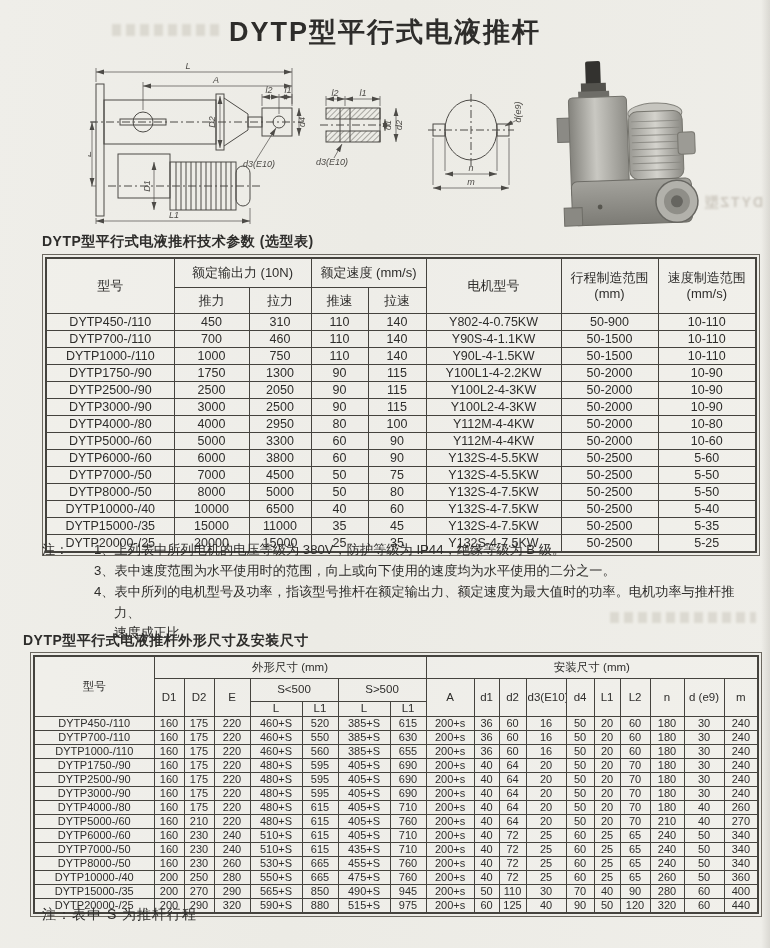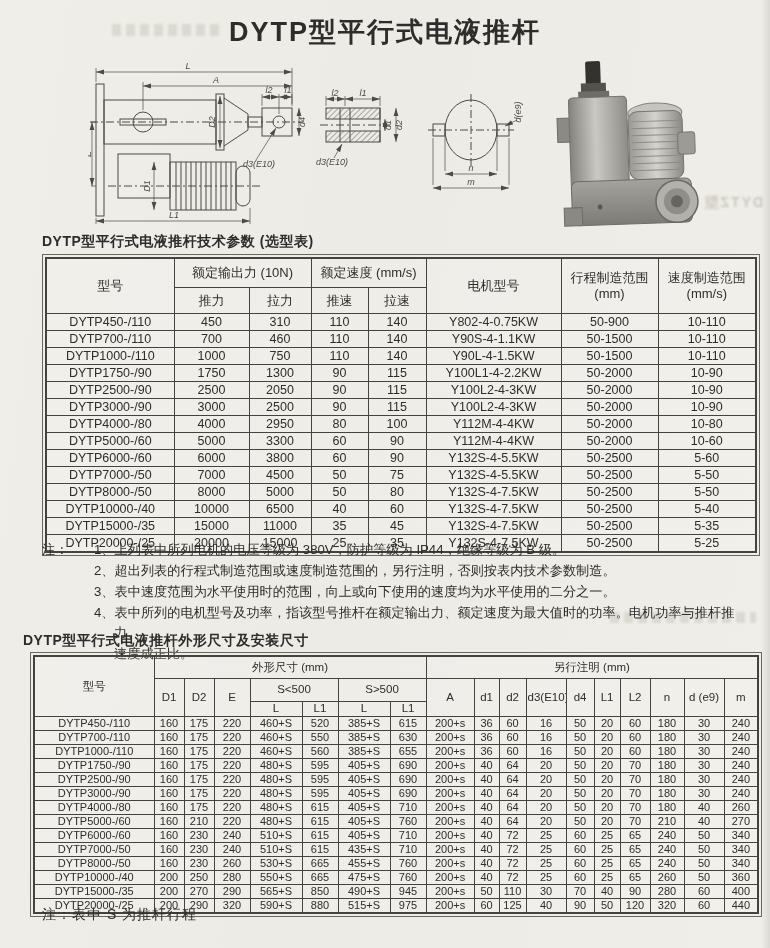--- a/index.html
+++ b/index.html
@@ -360,21 +360,20 @@
           <td>50-2500</td>
           <td>5-25</td>
         </tr>
       </tbody>
   </table>
 
   <div class="notes">
     <div class="prefix">注：</div>
     <div class="note-list">
       <div class="note-item">1、上列表中所列电机的电压等级为 380V，防护等级为 IP44，绝缘等级为 B 级。</div>
-      <div class="note-item">2、超出列表的行程式制造范围或速度制造范围的，另行注明，否则按表内技术参数制造。</div>
       <div class="note-item">3、表中速度范围为水平使用时的范围，向上或向下使用的速度均为水平使用的二分之一。</div>
       <div class="note-item">4、表中所列的电机型号及功率，指该型号推杆在额定输出力、额定速度为最大值时的功率。电机功率与推杆推力、
 速度成正比。</div>
     </div>
   </div>
 
   <div class="sec-title" id="sec2">DYTP型平行式电液推杆外形尺寸及安装尺寸</div>
 
   <table class="t2">
     <colgroup>
@@ -394,21 +393,21 @@
         <col style="width:26px">
         <col style="width:30px">
         <col style="width:34px">
       <col style="width:40px">
         <col style="width:34px">
     </colgroup>
     <thead>
       <tr>
         <th rowspan="3">型号</th>
         <th colspan="7">外形尺寸 (mm)</th>
-        <th colspan="10">另行注明 (mm)</th>
+        <th colspan="10">安装尺寸 (mm)</th>
       </tr>
       <tr>
         <th rowspan="2">D1</th>
         <th rowspan="2">D2</th>
         <th rowspan="2">E</th>
         <th colspan="2">S&lt;500</th>
         <th colspan="2">S&gt;500</th>
         <th rowspan="2">A</th>
         <th rowspan="2">d1</th>
         <th rowspan="2">d2</th>

